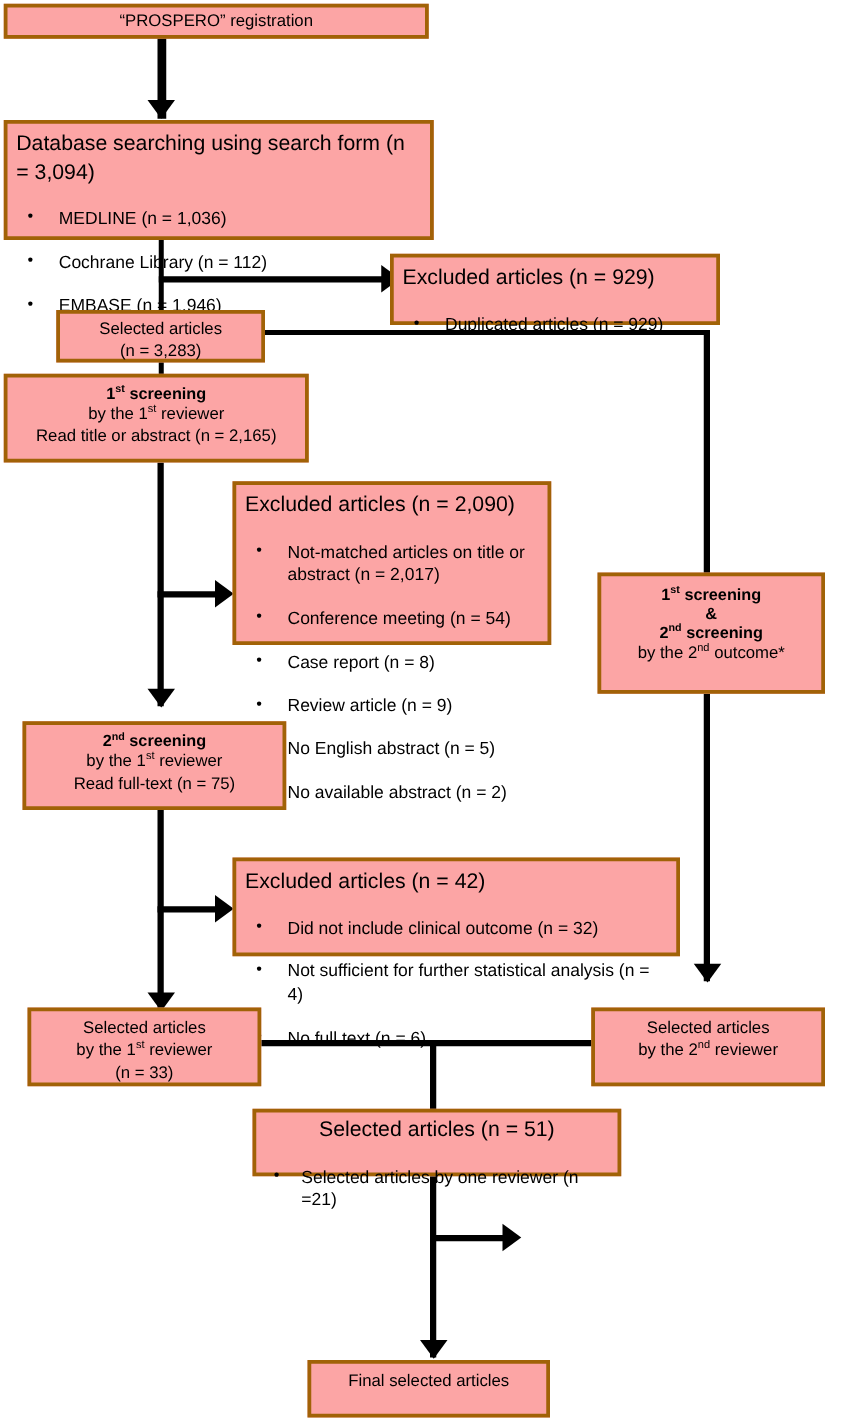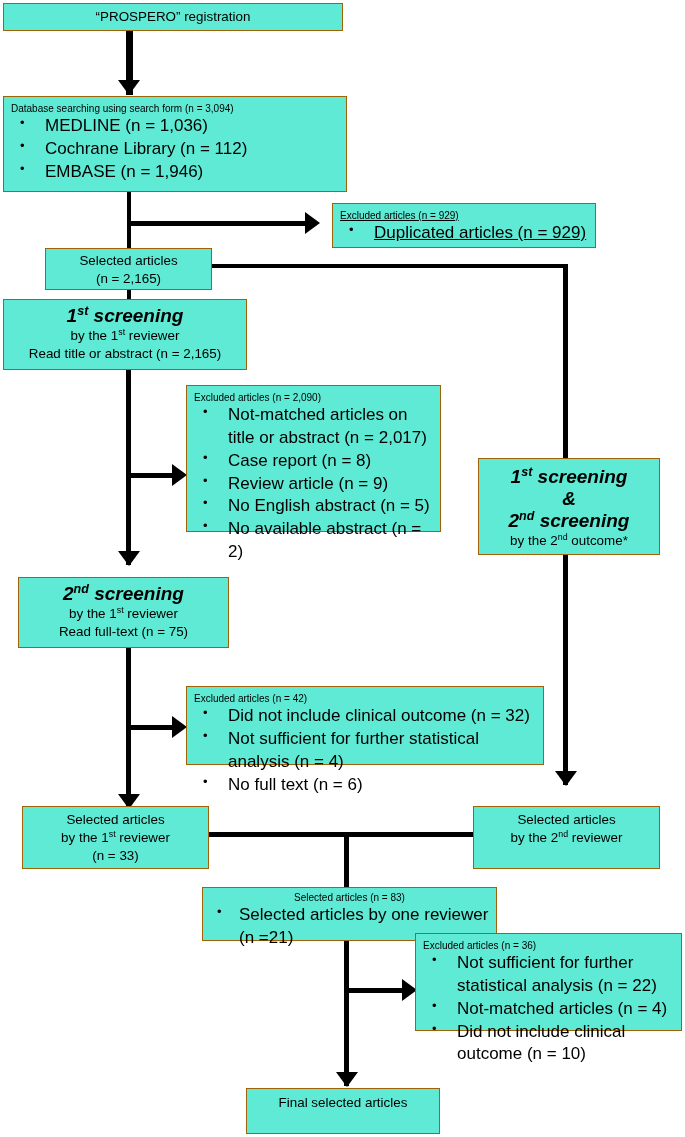--- a/index.html
+++ b/index.html
@@ -7,33 +7,33 @@
     position:relative;
     width:685px;height:1137px;
     background:#ffffff;
     font-family:"Liberation Sans", sans-serif;
     color:#000000;
     overflow:hidden;
   }
   .box{
     position:absolute;
     box-sizing:border-box;
-    border:1px solid #a16207;
-    background:#5eead4;
+    border:3px solid #a16207;
+    background:#fca5a5;
     z-index:5;
   }
   .ctr{ text-align:center; }
   .ln{ font-size:13.4px; line-height:1.33; white-space:nowrap; }
-  .hd{ font-size:10px; line-height:1.33; }
-  .bold{ font-weight:bold; font-size:19px;font-style:italic; }
+  .hd{ font-size:17px; line-height:1.33; }
+  .bold{ font-weight:bold; font-size:13px; }
   sup{ font-size:0.66em; vertical-align:super; line-height:0; }
   ul{ margin:0; padding:0; list-style:none; }
   li{
-    font-size:17px; line-height:1.34;
-    position:relative; padding-left:34px;
+    font-size:14px; line-height:1.34;
+    position:relative; padding-left:34px;margin-top:16px;
   }
   li:before{
     content:"\2022";
     position:absolute; left:9px; top:-1px;
     font-size:13px;
   }
   li.tight{ padding-left:30px; }
   li.tight:before{ left:8px; }
   .pad{ padding:5px 7px 5px 7px; }
 
@@ -102,42 +102,43 @@
 
   <div class="box pad" style="left:3px;top:96px;width:344px;height:96px;">
     <div class="hd">Database searching using search form (n = 3,094)</div>
     <ul>
       <li>MEDLINE (n = 1,036)</li>
       <li>Cochrane Library (n = 112)</li>
       <li>EMBASE (n = 1,946)</li>
     </ul>
   </div>
 
-  <div class="box pad" style="left:332px;top:203px;width:264px;height:45px;text-decoration:underline;">
+  <div class="box pad" style="left:312px;top:203px;width:264px;height:57px;">
     <div class="hd">Excluded articles (n = 929)</div>
     <ul>
       <li>Duplicated articles (n = 929)</li>
     </ul>
   </div>
 
   <div class="box ctr" style="left:45px;top:248px;width:167px;height:42px;padding-top:3px;">
     <div class="ln">Selected articles</div>
-    <div class="ln">(n = 2,165)</div>
+    <div class="ln">(n = 3,283)</div>
   </div>
 
   <div class="box ctr" style="left:3px;top:299px;width:244px;height:71px;padding-top:5px;">
     <div class="bold"><span>1</span><sup>st</sup><span> screening</span></div>
     <div class="ln"><span>by the 1</span><sup>st</sup><span> reviewer</span></div>
     <div class="ln">Read title or abstract (n = 2,165)</div>
   </div>
 
-  <div class="box pad" style="left:186px;top:385px;width:255px;height:147px;">
+  <div class="box pad" style="left:186px;top:385px;width:255px;height:131px;">
     <div class="hd">Excluded articles (n = 2,090)</div>
     <ul>
       <li style="white-space:normal;">Not-matched articles on title or abstract (n = 2,017)</li>
+      <li>Conference meeting (n = 54)</li>
       <li>Case report (n = 8)</li>
       <li>Review article (n = 9)</li>
       <li>No English abstract (n = 5)</li>
       <li>No available abstract (n = 2)</li>
     </ul>
   </div>
 
   <div class="box ctr" style="left:478px;top:458px;width:182px;height:97px;padding-top:7px;">
     <div class="bold"><span>1</span><sup>st</sup><span> screening</span></div>
     <div class="bold">&amp;</div>
@@ -165,32 +166,24 @@
     <div class="ln"><span>by the 1</span><sup>st</sup><span> reviewer</span></div>
     <div class="ln">(n = 33)</div>
   </div>
 
   <div class="box ctr" style="left:473px;top:806px;width:187px;height:63px;padding-top:4px;">
     <div class="ln">Selected articles</div>
     <div class="ln"><span>by the 2</span><sup>nd</sup><span> reviewer</span></div>
   </div>
 
   <div class="box" style="left:202px;top:887px;width:295px;height:54px;padding:3px 6px;">
-    <div class="hd ctr">Selected articles (n = 83)</div>
+    <div class="hd ctr">Selected articles (n = 51)</div>
     <ul>
       <li class="tight">Selected articles by one reviewer (n =21)</li>
     </ul>
   </div>
 
-  <div class="box pad" style="left:415px;top:933px;width:267px;height:98px;">
-    <div class="hd">Excluded articles (n = 36)</div>
-    <ul>
-      <li style="white-space:normal;">Not sufficient for further statistical analysis (n = 22)</li>
-      <li>Not-matched articles (n = 4)</li>
-      <li>Did not include clinical outcome (n = 10)</li>
-    </ul>
-  </div>
 
   <div class="box ctr" style="left:246px;top:1088px;width:194px;height:46px;padding-top:5px;">
     <div class="ln">Final selected articles</div>
   </div>
 
 </div>
 
 </body></html>

